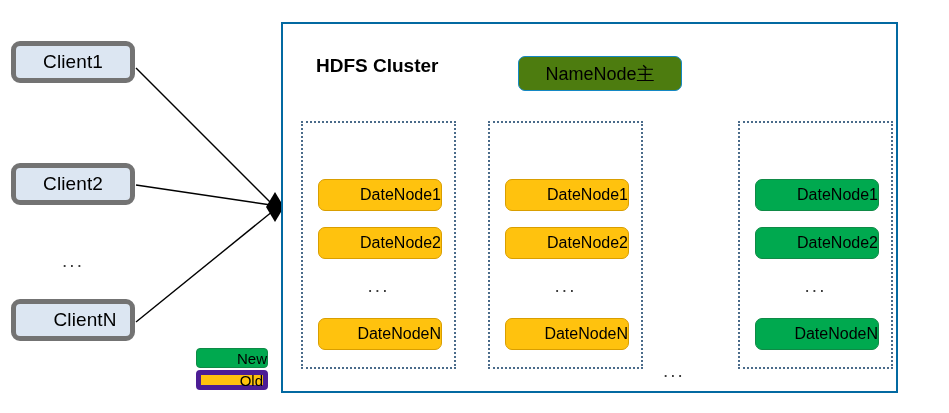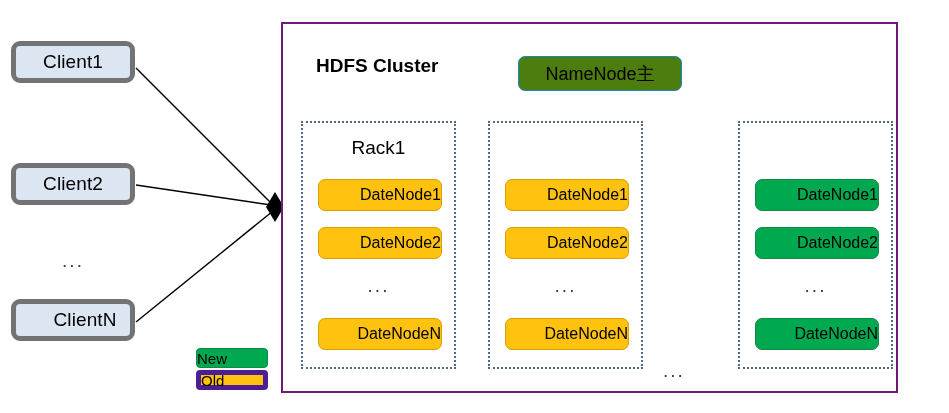--- a/index.html
+++ b/index.html
@@ -63,21 +63,21 @@
 
   
   .legend-chip {
     position: absolute;
     box-sizing: border-box;
     width: 72px;
     height: 20px;
     border-radius: 4px;
     display: flex;
     align-items: center;
-    justify-content: flex-start;
+    justify-content: flex-end;
     font-size: 15px;
     color: #000000;
   }
   #legend-new {
     left: 196px; top: 348px;
     background: #00a94f;
     border: 1px solid #0f8a46;
   }
   #legend-old {
     left: 196px; top: 370px;
@@ -86,21 +86,21 @@
   }
 
   
   #cluster {
     position: absolute;
     box-sizing: border-box;
     left: 281px;
     top: 22px;
     width: 617px;
     height: 371px;
-    border: 2px solid #701a75;
+    border: 2px solid #0369a1;
     background: #ffffff;
   }
   #cluster-title {
     position: absolute;
     left: 33px;
     top: 31px;
     font-size: 19px;
     font-weight: bold;
     color: #000000;
     white-space: nowrap;
@@ -239,21 +239,20 @@
 
   <div id="cluster">
 
     <div id="cluster-title">HDFS Cluster</div>
 
     <div class="namenode" id="namenode-primary">
       <span>NameNode主</span>
     </div>
 
     <div class="rack" id="rack1">
-      <div class="rack-title">Rack1</div>
       <div class="datanode dn-old dn-0">
         <span>DateNode1</span>
       </div>
       <div class="datanode dn-old dn-1">
         <span>DateNode2</span>
       </div>
       <div class="rack-ellipsis">...</div>
       <div class="datanode dn-old dn-2">
         <span>DateNodeN</span>
       </div>

